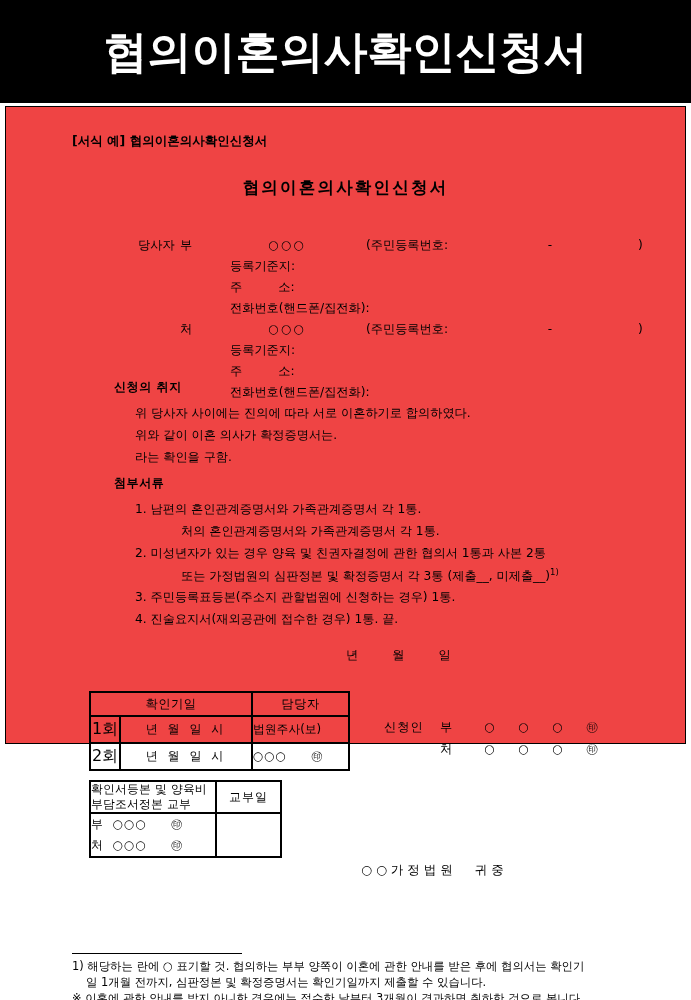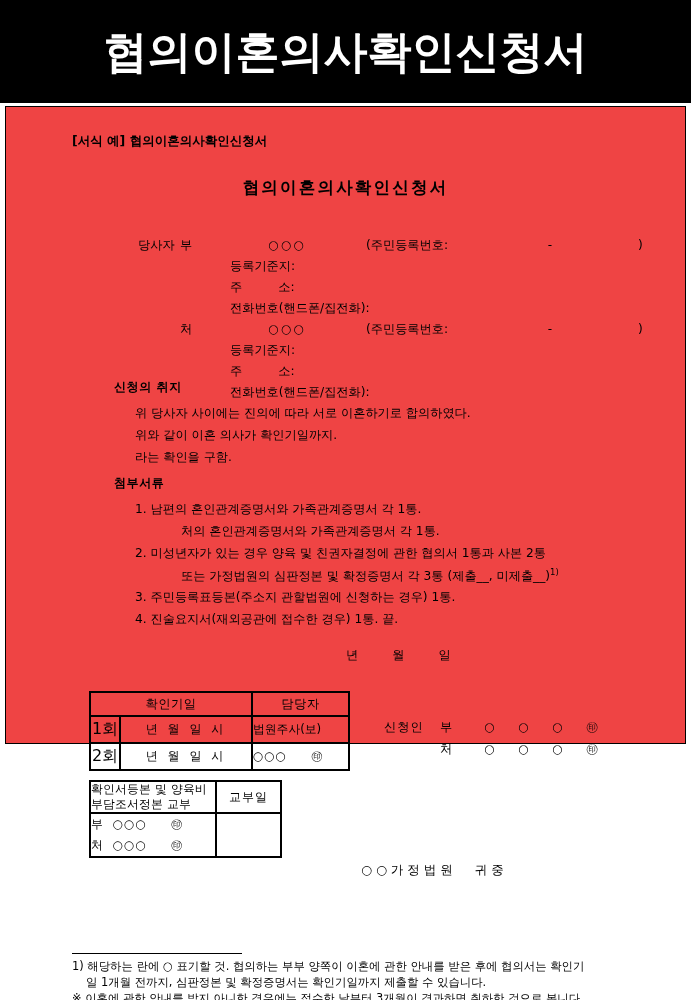--- a/index.html
+++ b/index.html
@@ -331,21 +331,21 @@
         <span class="sp-wide"></span>
         <span>소:</span>
       </div>
       <div class="sub-row">
         <span>전화번호(핸드폰/집전화):</span>
       </div>
     </div>
 
     <div class="sec-head" style="top:272px;">신청의 취지</div>
     <div class="sec-line" style="top:298px;">위 당사자 사이에는 진의에 따라 서로 이혼하기로 합의하였다.</div>
-    <div class="sec-line" style="top:320px;">위와 같이 이혼 의사가 확인기일까지.</div>
+    <div class="sec-line" style="top:320px;">위와 같이 이혼 의사가 확정증명서는.</div>
     <div class="sec-line" style="top:342px;">라는 확인을 구함.</div>
 
     <div class="sec-head" style="top:368px;">첨부서류</div>
     <div class="sec-line" style="top:394px;">1. 남편의 혼인관계증명서와 가족관계증명서 각 1통.</div>
     <div class="sec-line-indent2" style="top:416px;">처의 혼인관계증명서와 가족관계증명서 각 1통.</div>
     <div class="sec-line" style="top:438px;">2. 미성년자가 있는 경우 양육 및 친권자결정에 관한 협의서 1통과 사본 2통</div>
     <div class="sec-line-indent2" style="top:460px;"><span>또는 가정법원의 심판정본 및 확정증명서 각 3통 (제출__, 미제출__)</span><sup class="fn">1)</sup></div>
     <div class="sec-line" style="top:482px;">3. 주민등록표등본(주소지 관할법원에 신청하는 경우) 1통.</div>
     <div class="sec-line" style="top:504px;">4. 진술요지서(재외공관에 접수한 경우) 1통.   끝.</div>
 

